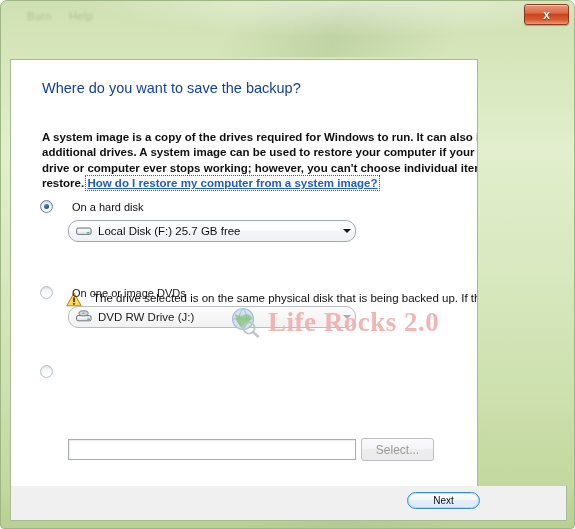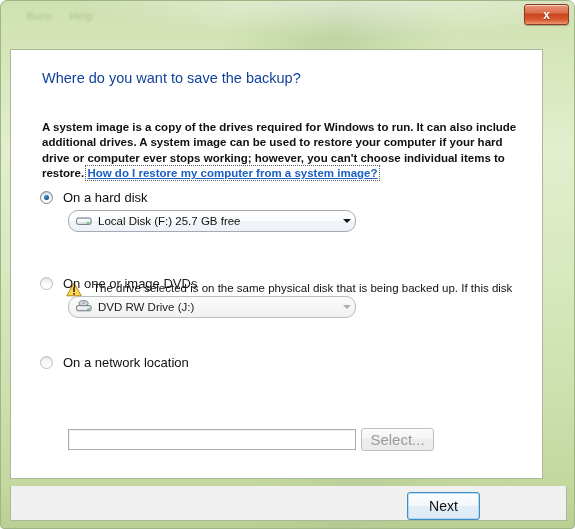--- a/index.html
+++ b/index.html
@@ -107,22 +107,22 @@
   #window-title {
     margin-left: 7px;
     font-size: 12px;
     color: #0d1a0d;
     white-space: nowrap;
   }
 
   
   #content-panel {
     position: absolute;
-    left: 9px; top: 48px;
-    width: 533px; height: 430px;
+    left: 9px; top: 58px;
+    width: 468px; height: 430px;
     background: #ffffff;
     border: 1px solid #a9b99a;
     overflow: hidden;
   }
 
   #page-heading {
     position: absolute;
     left: 31px; top: 20px;
     font-size: 14.5px;
     color: #12409c;
@@ -173,22 +173,22 @@
   }
   .radio.on::after {
     content: "";
     position: absolute;
     left: 3px; top: 3px;
     width: 5px; height: 5px;
     border-radius: 50%;
     background: radial-gradient(circle at 35% 30%, #4a90c4 0%, #1d5d8e 60%, #12405f 100%);
   }
   .radio-label {
-    margin-left: 10px;
-    font-size: 13px;
+    margin-left: 19px;
+    font-size: 11px;
     color: #101010;
     white-space: nowrap;
   }
   .radio-label.disabled { color: #1a1a1a; }
 
   
   .combo {
     position: absolute;
     height: 22px;
     border: 1px solid #a2aab4;
@@ -260,21 +260,21 @@
     font-family: "Liberation Sans", sans-serif;
     outline: none;
   }
   #select-button {
     position: absolute;
     left: 350px; top: 378px;
     width: 73px; height: 23px;
     border: 1px solid #bcc0c4;
     border-radius: 3px;
     background: linear-gradient(to bottom, #fbfbfb 0%, #f4f4f4 48%, #ededed 50%, #eaeaea 100%);
-    font-size: 15px;
+    font-size: 12px;
     color: #9a9a9a;
     display: flex; align-items: center; justify-content: center;
     font-family: "Liberation Sans", sans-serif;
   }
 
   
   #watermark {
     position: absolute;
     left: 218px; top: 246px;
     display: flex;
@@ -299,27 +299,27 @@
     position: absolute;
     left: 9px; top: 485px;
     width: 557px; height: 35px;
     background: #f0f0f0;
     border: 1px solid #a9b99a;
     border-top: none;
   }
   .footer-btn {
     position: absolute;
     top: 6px;
-    height: 28px;
+    height: 17px;
     width: 73px;
-    font-size: 14px;
+    font-size: 10px;
     font-family: "Liberation Sans", sans-serif;
     color: #101010;
     display: flex; align-items: center; justify-content: center;
-    border-radius: 3px;
+    border-radius: 9px;
     cursor: pointer;
   }
   #next-button {
     right: 86px;
     border: 1px solid #3c8dc5;
     background: linear-gradient(to bottom, #fdfdfd 0%, #f2f7fb 48%, #e2eef8 50%, #dcebf7 100%);
     box-shadow: 0 0 0 1px rgba(142,196,233,0.55) inset;
   }
   #cancel-button {
     right: 6px;
@@ -395,27 +395,38 @@
         </svg>
       </span>
       <span class="combo-text">DVD RW Drive (J:)</span>
       <span class="arrow-box">
           <span class="arrow-dn dim"></span>
         </span>
     </div>
 
     <div class="option-row" style="top:305px;">
       <span class="radio off"></span>
-      <span class="radio-label">On a network location</span>
     </div>
 
     <input id="network-field" type="text" value="" placeholder="" style="">
 
     <div id="select-button">Select...</div>
 
+    <div id="watermark">
+      <span id="watermark-globe">
+        <svg width="32" height="32" viewBox="0 0 32 32">
+          <circle cx="14" cy="13" r="10.5" fill="#cfe0f0" stroke="#9fbcd6" stroke-width="1.2"></circle>
+          <path d="M3.5 13 h21 M14 2.5 c5 5 5 16 0 21 M14 2.5 c-5 5 -5 16 0 21" fill="none" stroke="#9fbcd6" stroke-width="1"></path>
+          <path d="M6 8 q5 3 9 1 q4 -2 8 2 q-3 8 -10 10 q-6 -3 -7 -13 Z" fill="#7fc06a" opacity="0.75"></path>
+          <circle cx="20" cy="22" r="5.6" fill="none" stroke="#b9bfc6" stroke-width="1.8"></circle>
+          <path d="M24 26 L29 30.5" stroke="#b9bfc6" stroke-width="2.4" stroke-linecap="round"></path>
+        </svg>
+      </span>
+      <span id="watermark-text">Life Rocks 2.0</span>
+    </div>
 
   </div>
 
   <div id="footer-bar">
     <div id="next-button" class="footer-btn">Next</div>
   </div>
 
 </div>
 
 </body></html>

